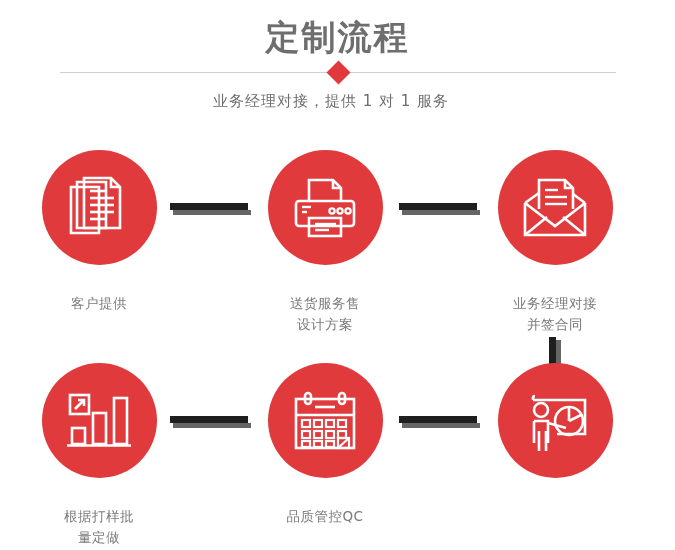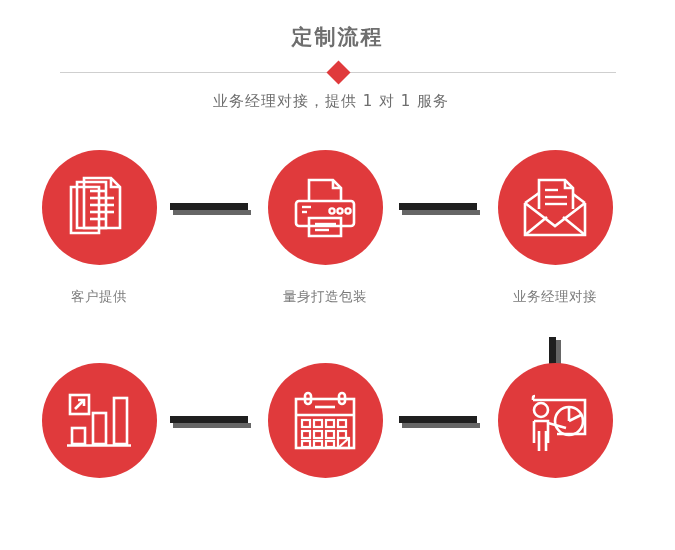--- a/index.html
+++ b/index.html
@@ -16,21 +16,21 @@
     -webkit-font-smoothing: antialiased;
   }
 
   
   .page-title {
     position: absolute;
     left: 0;
     top: 18px;
     width: 675px;
     text-align: center;
-    font-size: 21px;
+    font-size: 34px;
     font-weight: bold;
     letter-spacing: 2px;
     color: #6e6e6e;
     line-height: 38px;
   }
   .divider-wrap {
     position: absolute;
     left: 60px;
     top: 72px;
     width: 556px;
@@ -96,21 +96,21 @@
     background: #e03a3c;
     display: flex;
     align-items: center;
     justify-content: center;
   }
   .circle svg {
     display: block;
   }
 
   .step-caption {
-    margin-top: 21px;
+    margin-top: 28px;
     text-align: center;
     font-size: 13.5px;
     color: #7a7a7a;
     line-height: 21px;
     letter-spacing: 0.5px;
   }
   .step-caption .cl {
     display: block;
     white-space: nowrap;
   }
@@ -216,21 +216,22 @@
             </g>
             <g fill="none" stroke="#ffffff" stroke-width="2.3">
               <circle cx="39" cy="34" r="2.6"></circle>
               <circle cx="47" cy="34" r="2.6"></circle>
               <circle cx="55" cy="34" r="2.6"></circle>
             </g>
           </svg>
         </span>
       </div>
       <div class="step-caption">
-        <span class="cl">量身打造包装</span>
+        <span class="cl">送货服务售</span>
+        <span class="cl">设计方案</span>
       </div>
     </div>
 
     <div class="connector-h conn-r0-b"></div>
 
     <div class="step step-col-2">
       <div class="circle">
         <span>
           <svg width="66" height="62" viewBox="0 0 66 62">
             <g fill="none" stroke="#ffffff" stroke-width="2.6">
@@ -246,20 +247,21 @@
             <g stroke="#ffffff" stroke-width="2.4" stroke-linecap="butt">
               <line x1="23" y1="13" x2="36" y2="13"></line>
               <line x1="23" y1="20" x2="45" y2="20"></line>
               <line x1="23" y1="27" x2="45" y2="27"></line>
             </g>
           </svg>
         </span>
       </div>
       <div class="step-caption">
         <span class="cl">业务经理对接</span>
+        <span class="cl">并签合同</span>
       </div>
     </div>
 
     <div class="connector-v"></div>
   </div>
 
   <div class="flow-row">
 
     <div class="step step-col-0">
       <div class="circle">
@@ -269,20 +271,24 @@
               <rect x="3" y="3" width="19" height="19"></rect>
               <path d="M8 17 L17 8"></path>
               <path d="M11 8 h6 v6"></path>
               <rect x="5" y="36" width="13" height="16"></rect>
               <rect x="26" y="21" width="13" height="31"></rect>
               <rect x="47" y="6" width="13" height="46"></rect>
               <line x1="0" y1="53.5" x2="64" y2="53.5"></line>
             </g>
           </svg>
         </span>
+      </div>
+      <div class="step-caption">
+        <span class="cl">根据打样批</span>
+        <span class="cl">量定做</span>
       </div>
     </div>
 
     <div class="connector-h conn-r1-a"></div>
 
     <div class="step step-col-1">
       <div class="circle">
         <span>
           <svg width="64" height="60" viewBox="0 0 64 60">
             <g fill="none" stroke="#ffffff" stroke-width="2.6">
@@ -304,20 +310,21 @@
               <rect x="9" y="50" width="8" height="6"></rect>
               <rect x="21" y="50" width="8" height="6"></rect>
               <rect x="33" y="50" width="8" height="6"></rect>
               <rect x="45" y="47" width="11" height="10"></rect>
               <line x1="45" y1="57" x2="56" y2="47"></line>
             </g>
           </svg>
         </span>
       </div>
       <div class="step-caption">
+        <span class="cl">品质管控QC</span>
       </div>
     </div>
 
     <div class="connector-h conn-r1-b"></div>
 
     <div class="step step-col-2">
       <div class="circle">
         <span>
           <svg width="66" height="62" viewBox="0 0 66 62">
             <g fill="none" stroke="#ffffff" stroke-width="2.6">

